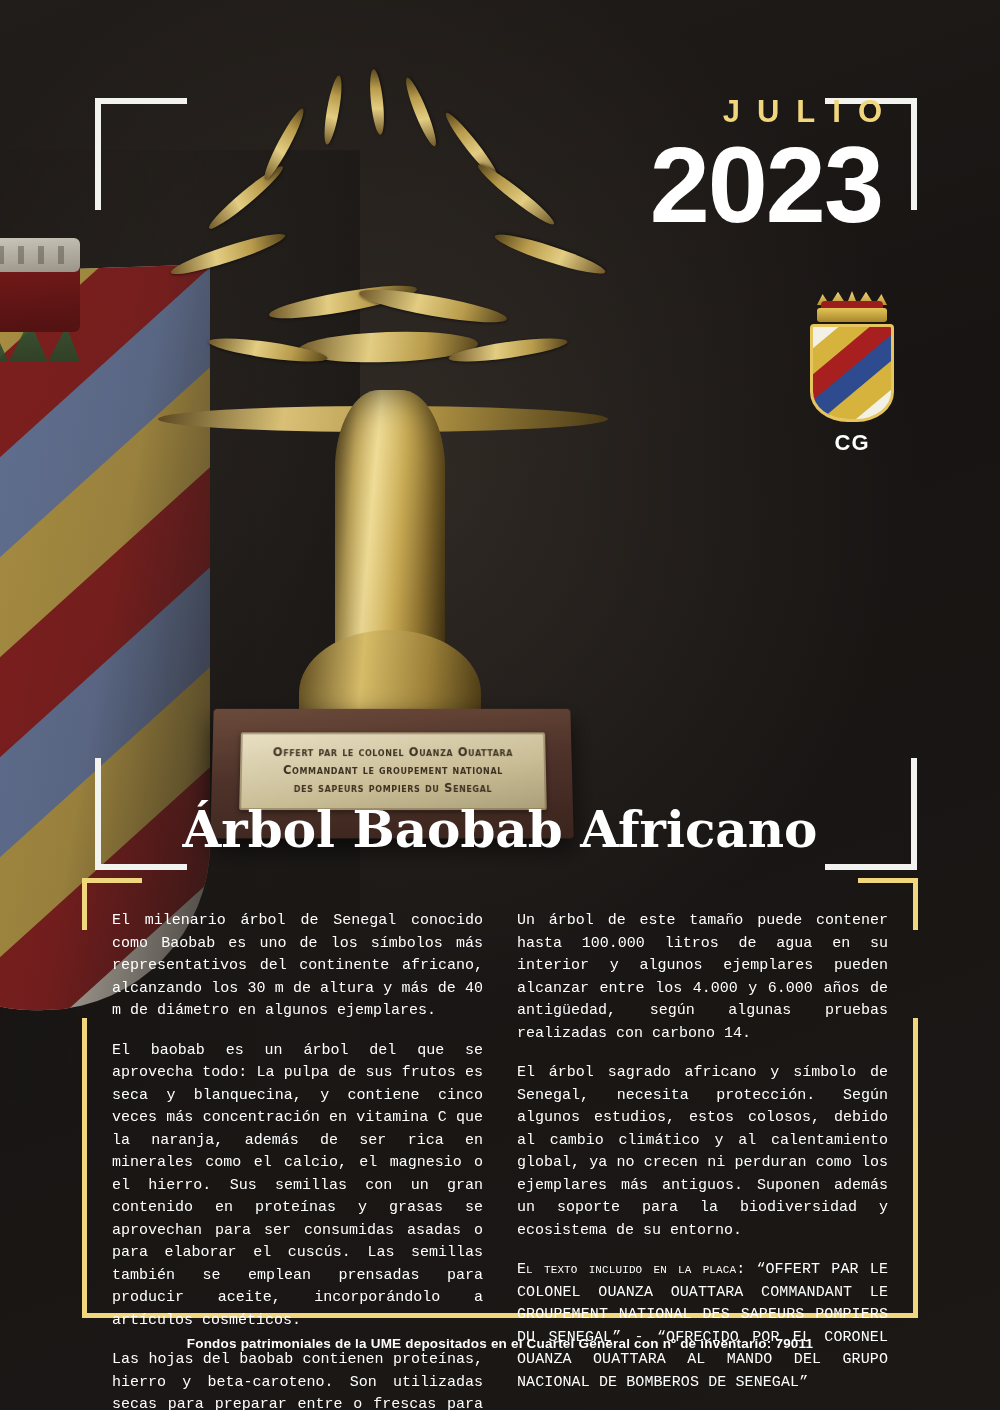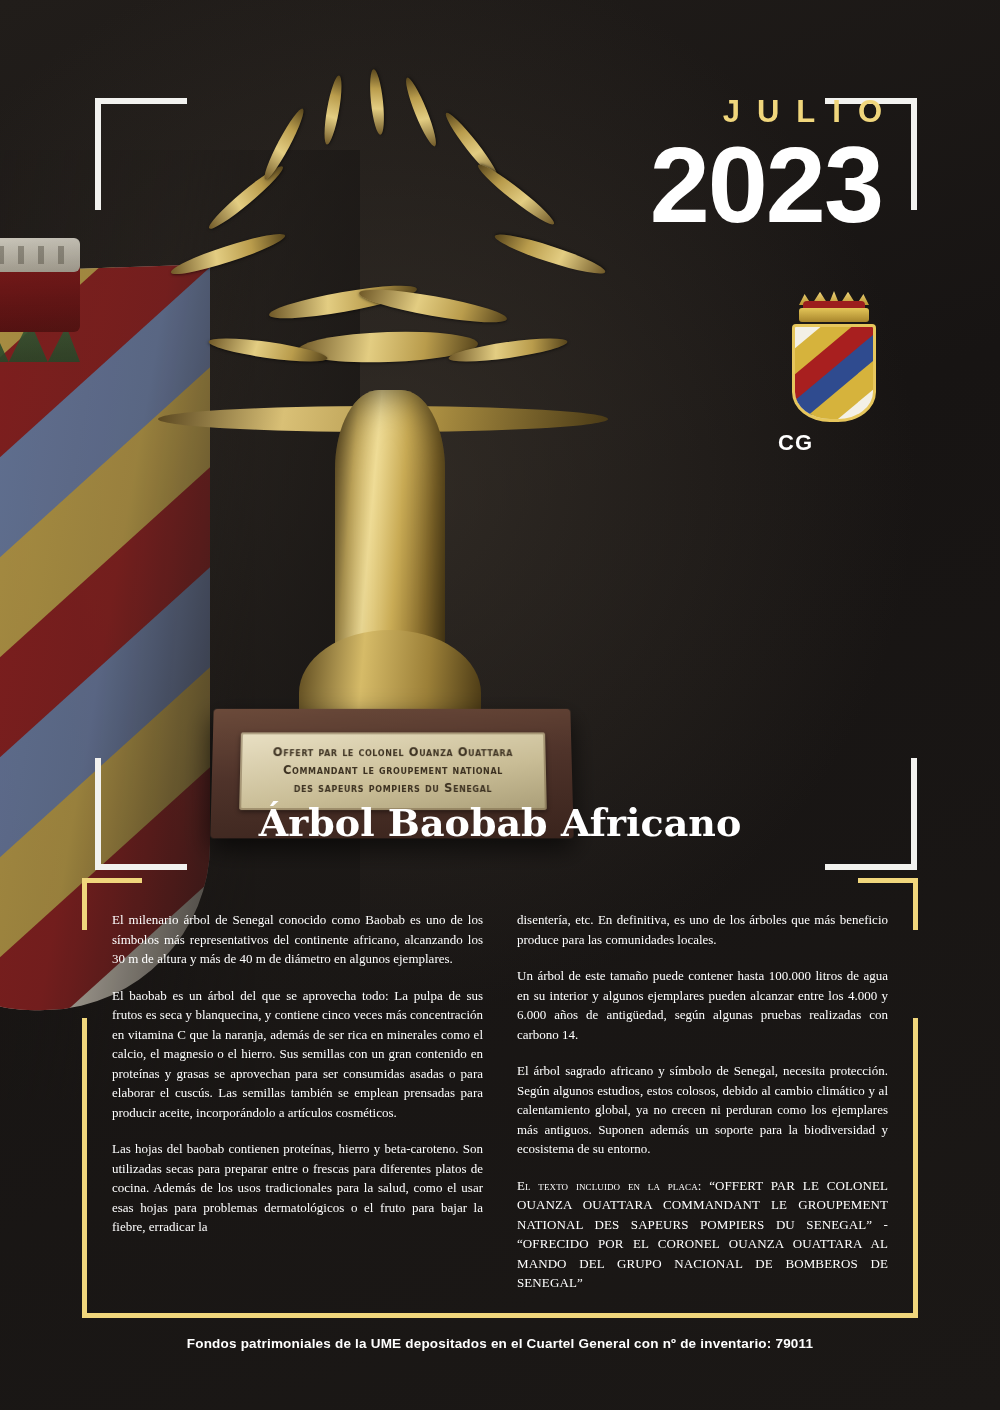--- a/index.html
+++ b/index.html
@@ -144,21 +144,21 @@
     font-family:"Liberation Sans", sans-serif;margin-right:-17px;
     display:block;line-height:1;
   }
   .year{
     color:#ffffff;font-size:108px;font-weight:700;line-height:.92;
     letter-spacing:-2px;display:block;margin-top:8px;
     font-family:"Liberation Sans", sans-serif;
   }
 
   
-  .emblem{position:absolute;right:110px;top:292px;width:112px;text-align:left;}
+  .emblem{position:absolute;right:92px;top:292px;width:112px;text-align:center;}
   .em-crown{
     position:relative;width:78px;height:30px;margin:0 auto 2px;
   }
   .em-crown .c-base{
     position:absolute;left:4px;bottom:0;width:70px;height:14px;
     background:linear-gradient(180deg,#e3c558,#a8862c);border-radius:3px;
   }
   .em-crown .c-red{
     position:absolute;left:8px;bottom:9px;width:62px;height:12px;
     background:#9c1d1d;border-radius:4px 4px 0 0;
@@ -185,21 +185,21 @@
 
   
   .titles{position:absolute;left:0;right:0;top:800px;text-align:center;}
   .t1{
     font-family:"DejaVu Serif", serif;
     color:#ffffff;font-size:47px;font-weight:700;line-height:1.05;margin:0;
     letter-spacing:.2px;
   }
   .t2{
     font-family:"DejaVu Serif", serif;
-    color:#ffffff;font-size:38px;font-weight:700;line-height:1.1;margin:2px 8px 0;
+    color:#ffffff;font-size:50px;font-weight:700;line-height:1.1;margin:2px 8px 0;
   }
 
   
   .panel{
     position:absolute;left:82px;top:878px;width:836px;height:440px;
   }
   .panel-frame span{position:absolute;background:#f0d67c;}
   .pf-tl-h{left:0;top:0;width:60px;height:5px;}
   .pf-tl-v{left:0;top:0;width:5px;height:52px;}
   .pf-tr-h{right:0;top:0;width:60px;height:5px;}
@@ -209,24 +209,24 @@
   .pf-r{right:0;bottom:0;width:5px;height:300px;}
 
   .cols{
     position:absolute;left:30px;top:32px;right:30px;bottom:22px;
     display:flex;gap:34px;
   }
   .col{flex:1;}
   .col p{
     margin:0 0 17px 0;
     color:#ffffff;
-    font-size:13px;
+    font-size:15px;
     line-height:1.5;
     text-align:justify;
-    font-family:Liberation Serif, serif;
+    font-family:Liberation Mono, monospace;
   }
   .col p.quote{
     font-variant:small-caps;
     letter-spacing:.1px;
   }
 
   
   .footer{
     position:absolute;left:0;right:0;top:1336px;text-align:center;
     color:#ffffff;font-size:13.5px;font-weight:700;letter-spacing:.2px;
@@ -331,21 +331,20 @@
         <span class="pf-l"></span>
         <span class="pf-r"></span>
     </div>
     <div class="cols">
       <div class="col">
         <p>El milenario árbol de Senegal conocido como Baobab es uno de los símbolos más representativos del continente africano, alcanzando los 30 m de altura y más de 40 m de diámetro en algunos ejemplares.</p>
         <p>El baobab es un árbol del que se aprovecha todo: La pulpa de sus frutos es seca y blanquecina, y contiene cinco veces más concentración en vitamina C que la naranja, además de ser rica en minerales como el calcio, el magnesio o el hierro. Sus semillas con un gran contenido en proteínas y grasas se aprovechan para ser consumidas asadas o para elaborar el cuscús. Las semillas también se emplean prensadas para producir aceite, incorporándolo a artículos cosméticos.</p>
         <p>Las hojas del baobab contienen proteínas, hierro y beta-caroteno. Son utilizadas secas para preparar entre o frescas para diferentes platos de cocina. Además de los usos tradicionales para la salud, como el usar esas hojas para problemas dermatológicos o el fruto para bajar la fiebre, erradicar la</p>
       </div>
       <div class="col">
-        <p>disentería, etc. En definitiva, es uno de los árboles que más beneficio produce para las comunidades locales.</p>
         <p>Un árbol de este tamaño puede contener hasta 100.000 litros de agua en su interior y algunos ejemplares pueden alcanzar entre los 4.000 y 6.000 años de antigüedad, según algunas pruebas realizadas con carbono 14.</p>
         <p>El árbol sagrado africano y símbolo de Senegal, necesita protección. Según algunos estudios, estos colosos, debido al cambio climático y al calentamiento global, ya no crecen ni perduran como los ejemplares más antiguos. Suponen además un soporte para la biodiversidad y ecosistema de su entorno.</p>
         <p class="quote">El texto incluido en la placa: “OFFERT PAR LE COLONEL OUANZA OUATTARA COMMANDANT LE GROUPEMENT NATIONAL DES SAPEURS POMPIERS DU SENEGAL” - “OFRECIDO POR EL CORONEL OUANZA OUATTARA  AL MANDO DEL GRUPO NACIONAL DE BOMBEROS DE SENEGAL”</p>
       </div>
     </div>
   </div>
 
   <div class="footer">Fondos patrimoniales de la UME depositados en el Cuartel General con nº de inventario: 79011</div>
 
 </div>

